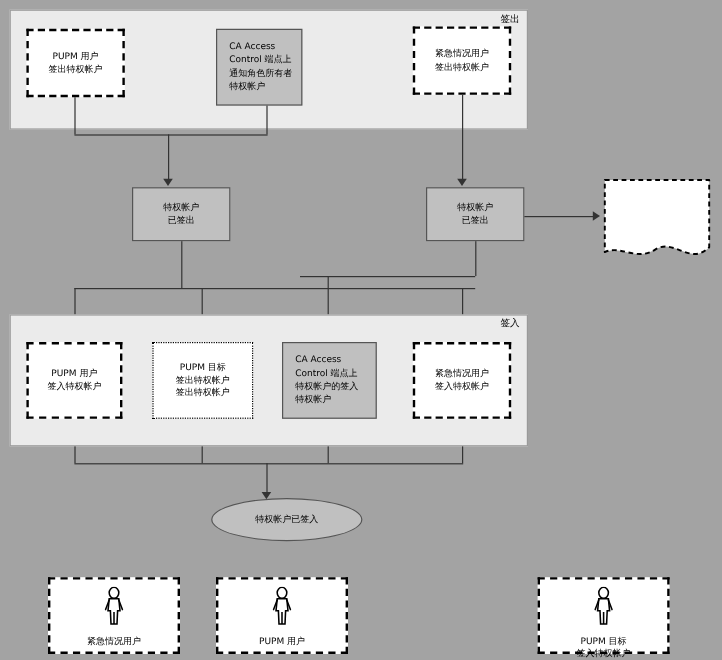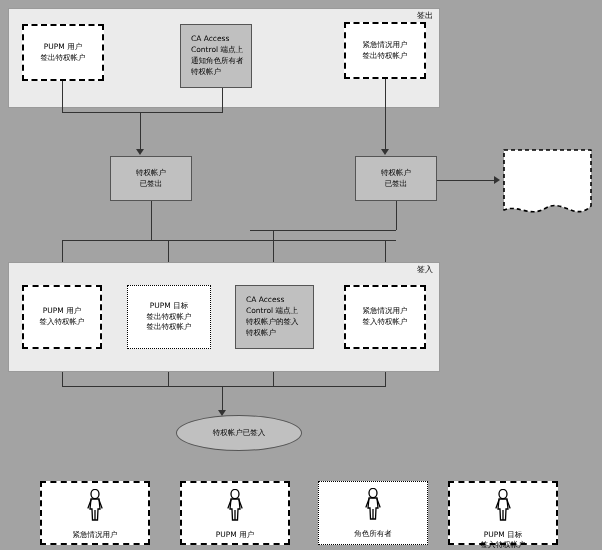--- a/index.html
+++ b/index.html
@@ -263,34 +263,20 @@
           <path d="M7,10 L15,10 L16,20 L14,20 L13.5,31 L11,31 L11,21 L11,31 L8.5,31 L8,20 L6,20 Z"></path>
           <path d="M7,11 L4,19 M15,11 L18,19"></path>
         </g>
       </svg>
     </span>
     <span class="legend-caption">
       <span class="ln">PUPM 用户</span>
     </span>
   </div>
 
-  <div class="legend-item dash-fine" style="left:318px; top:481px; width:110px; height:64px;">
-    <span class="actor">
-      <svg width="22" height="34" viewBox="0 0 22 34">
-        <g fill="none" stroke="#000000" stroke-width="1.3" stroke-linecap="round">
-          <ellipse cx="11" cy="5" rx="4" ry="4.6"></ellipse>
-          <path d="M7,10 L15,10 L16,20 L14,20 L13.5,31 L11,31 L11,21 L11,31 L8.5,31 L8,20 L6,20 Z"></path>
-          <path d="M7,11 L4,19 M15,11 L18,19"></path>
-        </g>
-      </svg>
-    </span>
-    <span class="legend-caption">
-      <span class="ln">角色所有者</span>
-    </span>
-  </div>
 
   <div class="legend-item dash-long" style="left:448px; top:481px; width:110px; height:64px;">
     <span class="actor">
       <svg width="22" height="34" viewBox="0 0 22 34">
         <g fill="none" stroke="#000000" stroke-width="1.3" stroke-linecap="round">
           <ellipse cx="11" cy="5" rx="4" ry="4.6"></ellipse>
           <path d="M7,10 L15,10 L16,20 L14,20 L13.5,31 L11,31 L11,21 L11,31 L8.5,31 L8,20 L6,20 Z"></path>
           <path d="M7,11 L4,19 M15,11 L18,19"></path>
         </g>
       </svg>

